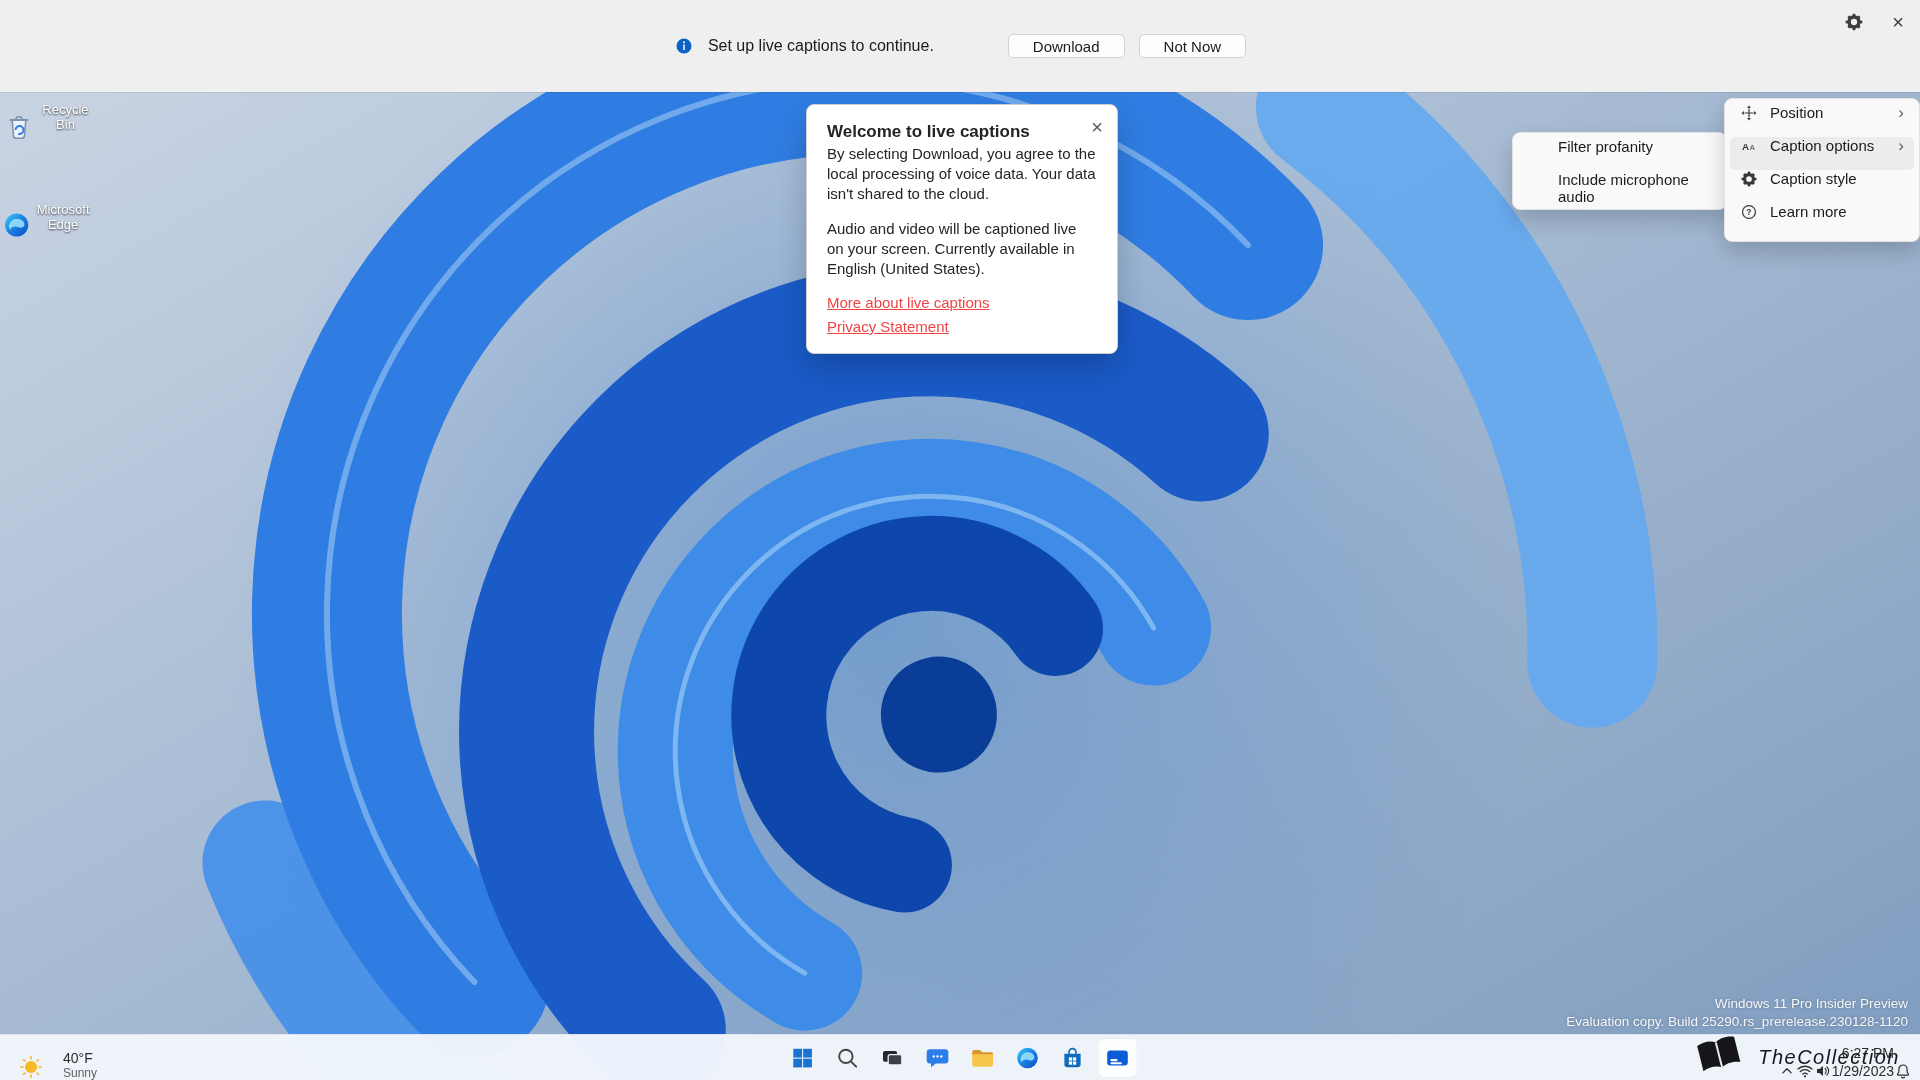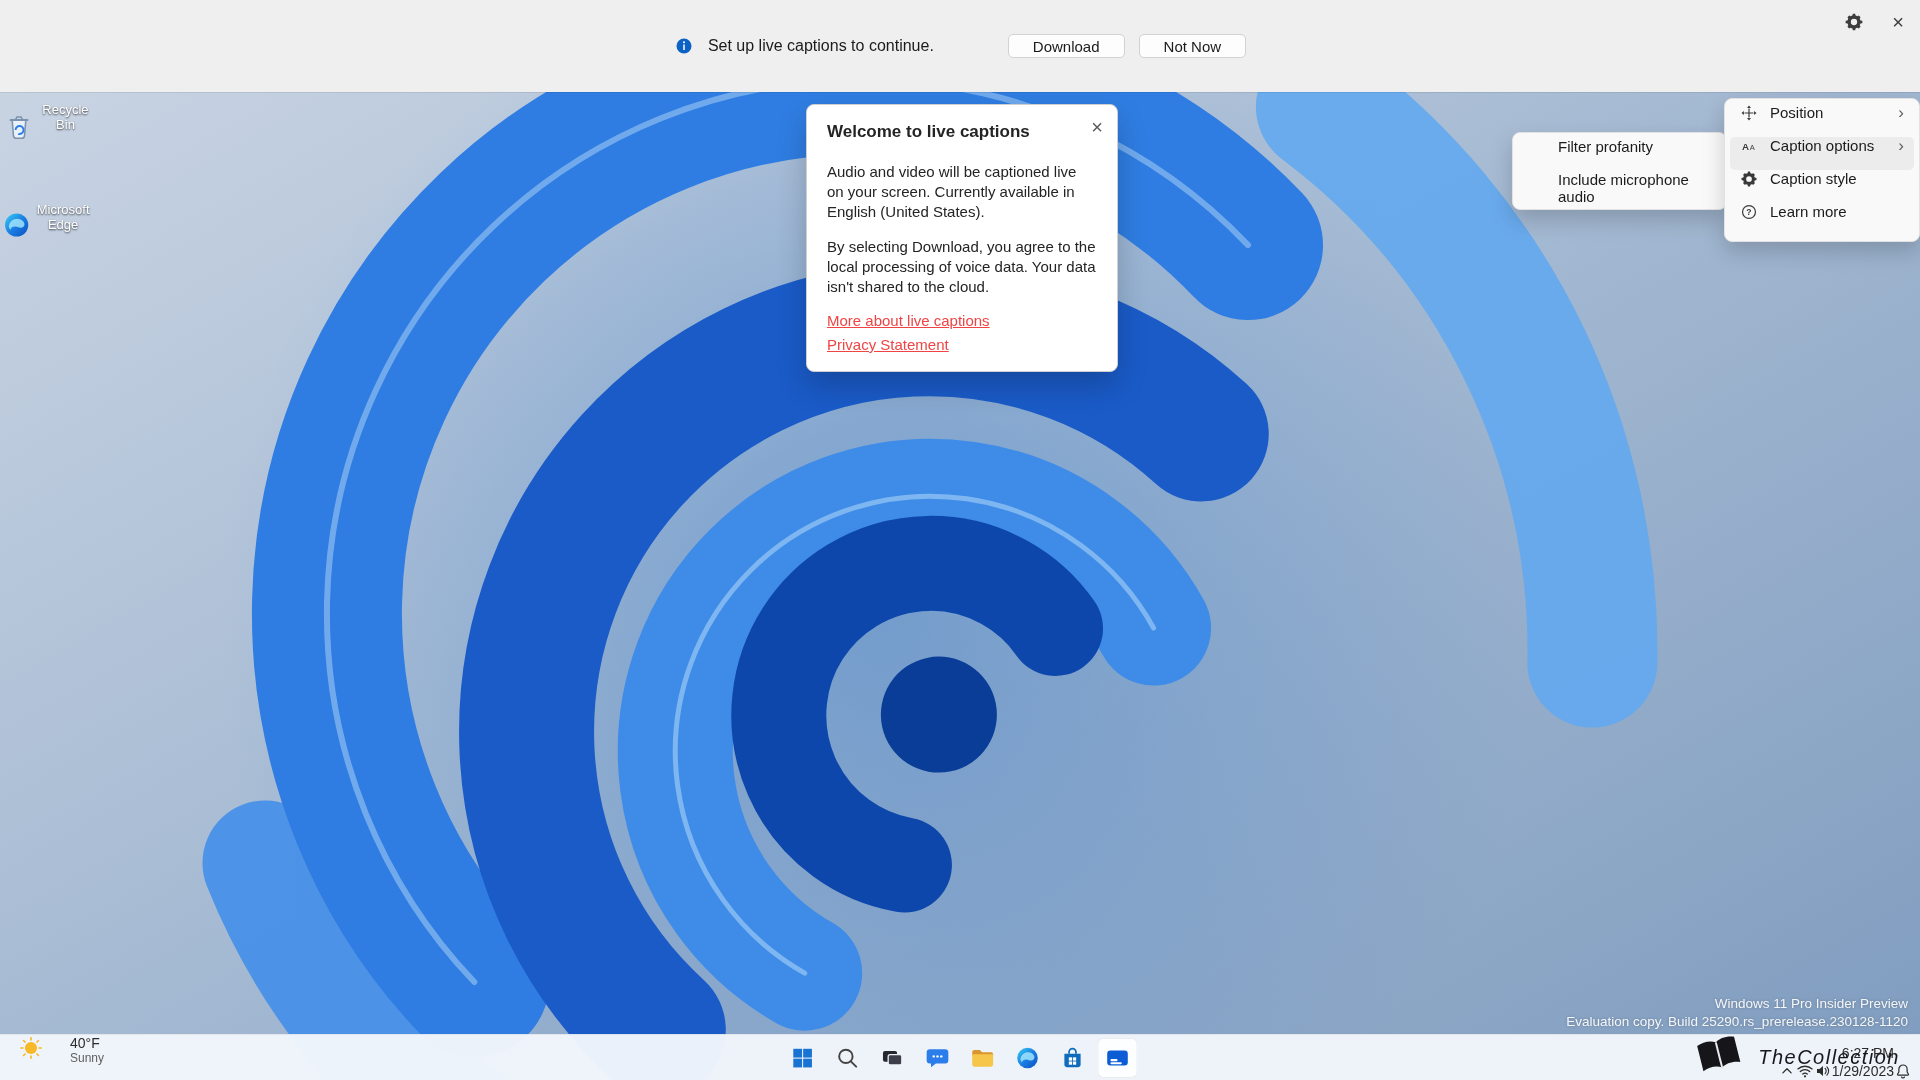--- a/index.html
+++ b/index.html
@@ -28,21 +28,21 @@
   .desktop-icon{position:absolute;left:2px;width:90px;display:flex;flex-direction:row;align-items:flex-start;gap:3px;z-index:5}
   .desktop-icon .dlabel{font-size:13px;color:#fff;text-align:center;line-height:1.15;
     text-shadow:0 1px 2px rgba(0,0,0,.75)}
   #icon-recycle{top:103px}
   #icon-edge{top:203px}
 
   
   .popup{position:absolute;left:806px;top:104px;width:312px;background:#fff;border:1px solid #cfcfcf;
     border-radius:8px;box-shadow:0 14px 30px rgba(0,0,0,.20);padding:16px 20px 16px;z-index:40;
     font-size:15px;color:#242424;line-height:1.35}
-  .popup h2{font-size:17px;font-weight:bold;margin-bottom:18px;padding-right:22px}
+  .popup h2{font-size:17px;font-weight:bold;margin-bottom:0;padding-right:22px}
   .popup .close{position:absolute;top:12px;right:14px;font-size:20px;color:#5a5a5a;line-height:1;cursor:default}
   .popup p{margin-bottom:14px}
   .popup a{display:block;color:#ef4444;text-decoration:underline;margin-top:3px;cursor:default}
 
   
   .menu{position:absolute;left:1724px;top:98px;width:196px;background:#f9f9f9;border:1px solid #e2e2e2;
     border-radius:8px;box-shadow:0 10px 22px rgba(0,0,0,.18);padding:5px;z-index:42}
   .menu-item{height:33px;display:flex;align-items:flex-start;gap:12px;padding:0 10px;border-radius:5px;
     font-size:15px;color:#1b1b1b;cursor:default}
   .menu-item.hover{background:#ececec}
@@ -54,21 +54,21 @@
     border-radius:8px;box-shadow:0 10px 22px rgba(0,0,0,.18);padding:5px;z-index:41}
   .submenu .menu-item{padding-left:40px}
 
   
   .eval{position:absolute;right:12px;top:995px;text-align:right;z-index:8;
     color:rgba(255,255,255,.92);font-size:13.5px;line-height:1.3;text-shadow:0 0 3px rgba(0,0,0,.25)}
 
   
   .taskbar{position:absolute;left:0;right:0;bottom:0;height:46px;background:rgba(242,246,251,.97);
     border-top:1px solid rgba(0,0,0,.05);z-index:30}
-  .weather{position:absolute;left:8px;top:0;height:100%;display:flex;align-items:flex-start;gap:26px;padding:0 10px;border-radius:6px}
+  .weather{position:absolute;left:8px;top:0;height:100%;display:flex;align-items:flex-end;gap:19px;padding:0 10px;border-radius:6px}
   .weather .wt{font-size:14px;color:#2b2b2b}
   .weather .wc{font-size:12px;color:#616161}
   .task-center{position:absolute;left:50%;top:3px;transform:translateX(-50%);display:flex;gap:5px;align-items:center}
   .task-btn{width:40px;height:40px;border-radius:6px;display:flex;align-items:center;justify-content:center;cursor:default}
   .task-btn.active{background:rgba(255,255,255,.88);box-shadow:inset 0 0 0 1px rgba(0,0,0,.07)}
   .tray{position:absolute;right:8px;top:0;height:100%;display:flex;align-items:flex-end;color:#2b2b2b}
   .tray .clock{text-align:right;font-size:14px;line-height:1.3;color:#2b2b2b;cursor:default}
 
   
   .watermark{position:absolute;right:20px;bottom:1px;z-index:60;display:flex;align-items:flex-end;gap:8px;
@@ -256,22 +256,22 @@
   <div class="desktop-icon" id="icon-edge">
     <svg class="ic44">
         <use href="#i-edgec"></use>
       </svg>
     <span class="dlabel">Microsoft Edge</span>
   </div>
 
   <div class="popup">
     <span class="close">×</span>
     <h2>Welcome to live captions</h2>
+    <p>By selecting Download, you agree to the local processing of voice data. Your data isn't shared to the cloud.</p>
     <p>Audio and video will be captioned live on your screen. Currently available in English (United States).</p>
-    <p>By selecting Download, you agree to the local processing of voice data. Your data isn't shared to the cloud.</p>
     <a href="#">More about live captions</a>
     <a href="#">Privacy Statement</a>
   </div>
 
   <div class="submenu">
     <div class="menu-item">
       <span>Filter profanity</span>
     </div>
     <div class="menu-item">
       <span>Include microphone audio</span>

